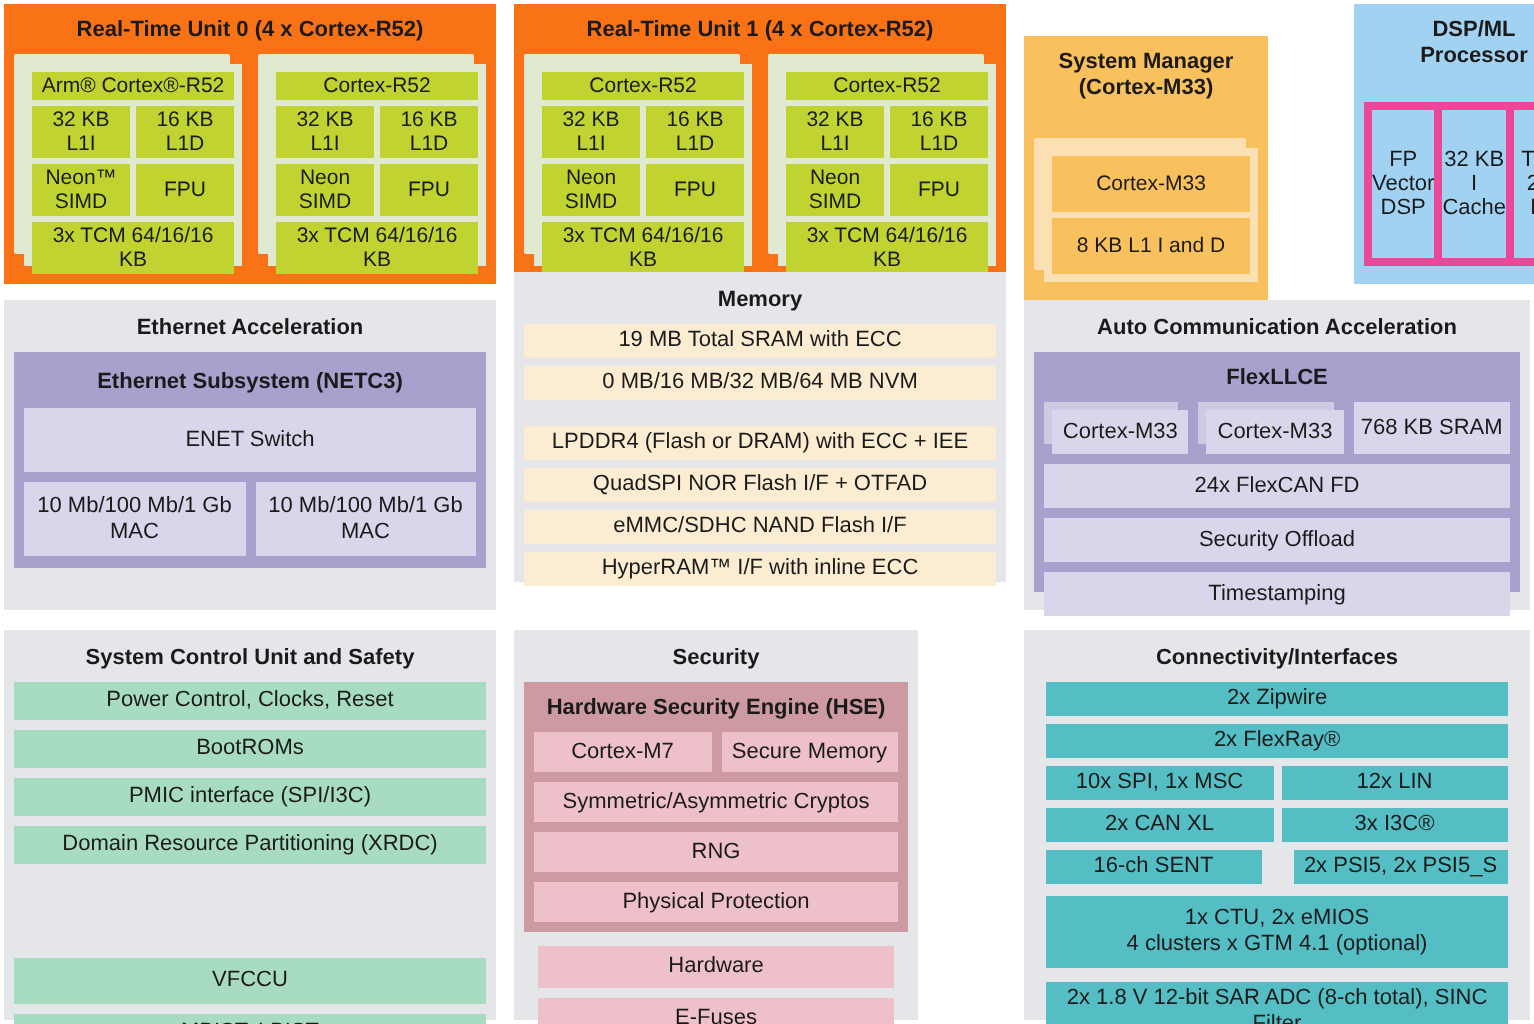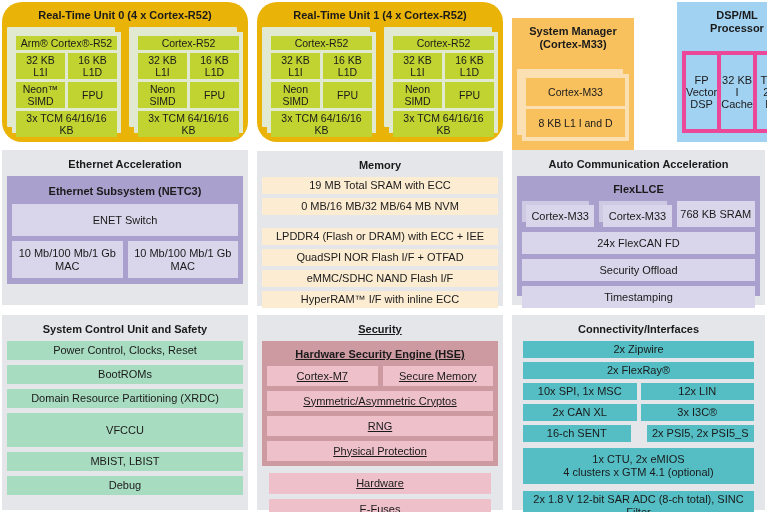--- a/index.html
+++ b/index.html
@@ -13,21 +13,21 @@
 
   
   .panel{position:absolute;box-sizing:border-box;padding:5px;}
   .panel-title{
     text-align:center;font-weight:bold;font-size:11px;line-height:13px;
     padding:2px 0 5px 0;letter-spacing:0px;
   }
   .panel-title.two-line{line-height:13px;padding-bottom:6px;}
 
   
-  .rtu{background:#eab308;border-radius:20px;}
+  .rtu{background:#f97316;}
   .sysmgr{background:#f8c15e;margin-top:16px;}
   .dspml{background:#a2d2f2;}
 
   .cores{display:flex;gap:8px;height:calc(100% - 24px);box-sizing:border-box;}
   
   .core-stack{position:relative;flex:1;}
   .core-stack:before{
     content:"";position:absolute;left:0;top:0;right:6px;bottom:6px;
     background:#e1ead0;border-radius:1px;
   }
@@ -203,21 +203,21 @@
     <div class="eth-sub" style="padding:5px;height:108px;box-sizing:border-box;">
       <div class="subsys-title" style="padding:3px 0 6px 0;">Ethernet Subsystem (NETC3)</div>
       <div class="bar eth-bar" style="height:32px;margin-bottom:5px;">ENET Switch</div>
       <div class="hrow" style="gap:5px;height:37px;">
         <div class="bar eth-bar" style="flex:1;">10 Mb/100 Mb/1 Gb MAC</div>
         <div class="bar eth-bar" style="flex:1;">10 Mb/100 Mb/1 Gb MAC</div>
       </div>
     </div>
   </div>
 
-  <div class="panel grey subsys" style="left:257px;top:151px;width:246px;height:155px;">
+  <div class="panel grey subsys" style="left:257px;top:136px;width:246px;height:155px;">
     <div class="subsys-title">Memory</div>
     <div class="stack" style="gap:4px;">
       <div class="bar mem-bar" style="height:17px;">19 MB Total SRAM with ECC</div>
       <div class="bar mem-bar" style="height:17px;">0 MB/16 MB/32 MB/64 MB NVM</div>
     </div>
     <div style="height:13px;"></div>
     <div class="stack" style="gap:4px;">
       <div class="bar mem-bar" style="height:17px;">LPDDR4 (Flash or DRAM) with ECC + IEE</div>
       <div class="bar mem-bar" style="height:17px;">QuadSPI NOR Flash I/F + OTFAD</div>
       <div class="bar mem-bar" style="height:17px;">eMMC/SDHC NAND Flash I/F</div>
@@ -244,28 +244,29 @@
         <div class="bar acc-bar" style="height:22px;">Timestamping</div>
       </div>
     </div>
   </div>
 
   <div class="panel grey subsys" style="left:2px;top:315px;width:246px;height:195px;">
     <div class="subsys-title">System Control Unit and Safety</div>
     <div class="stack" style="gap:5px;">
       <div class="bar scu-bar" style="height:19px;">Power Control, Clocks, Reset</div>
       <div class="bar scu-bar" style="height:19px;">BootROMs</div>
+      <div class="bar scu-bar" style="height:19px;">PMIC interface (SPI/I3C)</div>
       <div class="bar scu-bar" style="height:19px;">Domain Resource Partitioning (XRDC)</div>
-      <div class="bar scu-bar" style="height:34px;">VFCCU</div>
+      <div class="bar scu-bar" style="height:23px;margin-top:42px;">VFCCU</div>
       <div class="bar scu-bar" style="height:19px;">MBIST, LBIST</div>
       <div class="bar scu-bar" style="height:19px;">Debug</div>
     </div>
   </div>
 
-  <div class="panel grey subsys" style="left:257px;top:315px;width:246px;height:195px;text-decoration:underline;">
+  <div class="panel grey subsys" style="left:257px;top:315px;width:202px;height:195px;">
     <div class="subsys-title">Security</div>
     <div class="sec-sub" style="padding:5px;box-sizing:border-box;">
       <div class="subsys-title" style="padding:1px 0 5px 0;">Hardware Security Engine (HSE)</div>
       <div class="hrow" style="gap:5px;height:20px;margin-bottom:5px;">
         <div class="bar sec-bar" style="flex:1;">Cortex-M7</div>
         <div class="bar sec-bar" style="flex:1;">Secure Memory</div>
       </div>
       <div class="stack" style="gap:5px;">
         <div class="bar sec-bar" style="height:20px;">Symmetric/Asymmetric Cryptos</div>
         <div class="bar sec-bar" style="height:20px;">RNG</div>

